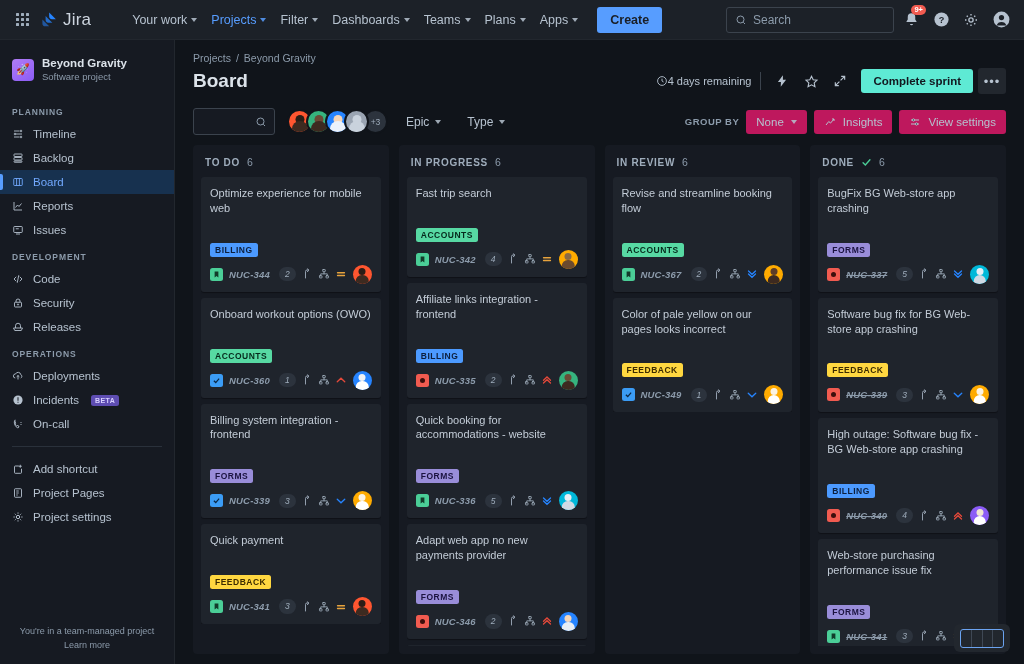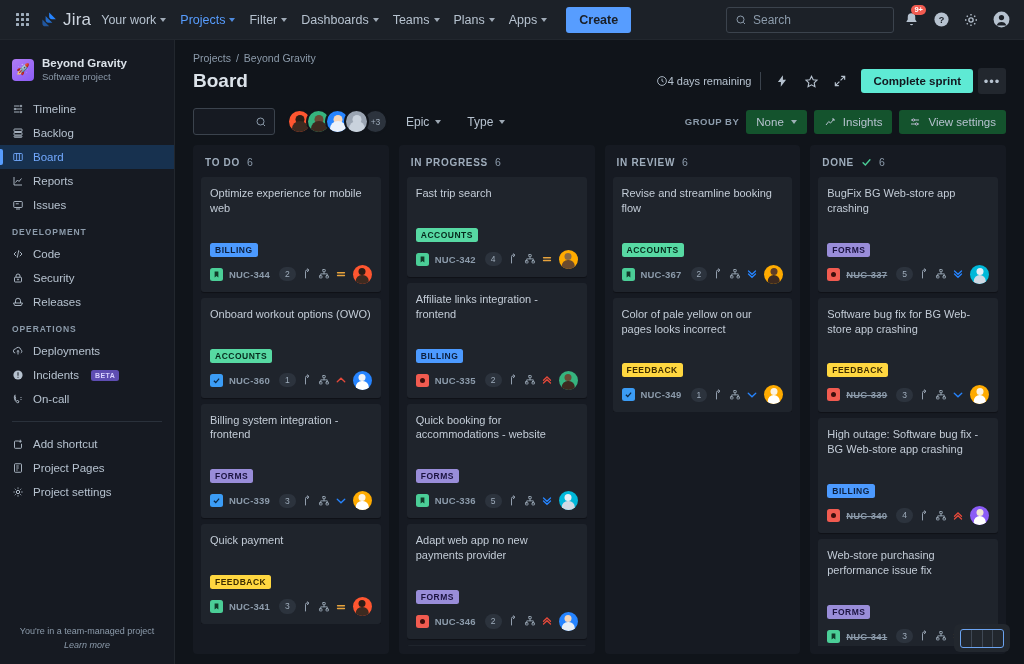--- a/index.html
+++ b/index.html
@@ -14,21 +14,21 @@
   
   .topnav {
     height: 40px; min-height: 40px;
     background: #1c2128;
     display: flex; align-items: center;
     padding: 0 10px;
     border-bottom: 1px solid #22272e;
   }
   .apps-grid { display: grid; grid-template-columns: repeat(3,3px); gap: 2px; margin: 0 12px 0 6px; cursor: pointer; }
   .apps-grid i { width: 3px; height: 3px; background: #9fadbc; border-radius: .5px; display: block; }
-  .jira-logo { display: flex; align-items: center; gap: 5px; margin-right: 3px; cursor: pointer; }
+  .jira-logo { display: flex; align-items: center; gap: 5px; margin-right: 34px; cursor: pointer; }
   .jira-mark { width: 17px; height: 17px; position: relative; }
   .jira-word { color: #cdd5df; font-size: 17px; letter-spacing: .2px; }
   .navlink {
     color: #b6c2cf; font-size: 12.5px; padding: 10px 7px;
     display: flex; align-items: center; gap: 4px; cursor: pointer;
     position: relative; white-space: nowrap;
   }
   .navlink.active { color: #579dff; }
   .navlink.active::after {
     content:""; position: absolute; left: 6px; right: 6px; bottom: -10px;
@@ -92,21 +92,21 @@
     background: #579dff; border-radius: 0 2px 2px 0;
   }
   .nav-item svg { flex-shrink: 0; }
   .beta-tag {
     background: #5e4db2; color: #d8d1ff; font-size: 7px; font-weight: 700;
     padding: 2px 4px; border-radius: 2.5px; letter-spacing: .4px; margin-left: 3px;
   }
   .sb-divider { height: 1px; background: #2a313b; margin: 10px 12px; }
   .sb-foot { margin-top: auto; padding: 10px 12px 14px; text-align: center; }
   .sb-foot .l1 { color: #8c9bab; font-size: 9px; }
-  .sb-foot .l2 { color: #8c9bab; font-size: 9px; margin-top: 4px; cursor: pointer; font-style: italic; }
+  .sb-foot .l2 { color: #8c9bab; font-size: 9px; margin-top: 4px; cursor: pointer; }
 
   
   .main { flex: 1; display: flex; flex-direction: column; min-width: 0; background: #10141a; }
   .crumbs { padding: 12px 18px 0; display: flex; gap: 5px; color: #8c9bab; font-size: 10.5px; }
   .crumbs a { color: #8c9bab; cursor: pointer; }
   .title-row { padding: 4px 18px 0; display: flex; align-items: center; }
   .page-title { color: #dce3ea; font-size: 19px; font-weight: 600; }
   .title-right { margin-left: auto; display: flex; align-items: center; gap: 5px; }
   .days { color: #b6c2cf; font-size: 11px; display: flex; align-items: center; gap: 0; }
   .vsep { width: 1px; height: 18px; background: #3b434d; margin: 0 4px; }
@@ -147,21 +147,21 @@
     font-size: 8.5px; display: flex; align-items: center; justify-content: center;
     cursor: pointer; flex-shrink: 0;
   }
   .dd-plain {
     color: #b6c2cf; font-size: 12px; display: flex; align-items: center; gap: 6px;
     padding: 5px 8px; border-radius: 3px; cursor: pointer;
   }
   .fb-right { margin-left: auto; display: flex; align-items: center; gap: 7px; }
   .group-label { color: #8c9bab; font-size: 9.5px; font-weight: 600; letter-spacing: .5px; }
   .sel-btn {
-    background: #14532d; color: #b6c2cf; border: none; font-family: inherit;
+    background: #be185d; color: #b6c2cf; border: none; font-family: inherit;
     font-size: 11.5px; padding: 6px 10px; border-radius: 3px; cursor: pointer;
     display: flex; align-items: center; gap: 7px;
   }
 
   
   .board {
     flex: 1; display: flex; gap: 10px; padding: 0 18px 10px;
     min-height: 0; overflow: hidden;
   }
   .col {
@@ -178,21 +178,21 @@
 
   .card {
     background: #1f242c; border-radius: 3px; padding: 9px 9px 8px;
     cursor: pointer; box-shadow: 0 1px 1px rgba(0,0,0,.35);
   }
   .card-title { color: #c3ccd7; font-size: 11px; line-height: 1.35; margin-bottom: 7px; }
   .epic-tag {
     display: inline-block; font-size: 8.5px; font-weight: 700; letter-spacing: .5px;
     padding: 2px 5px; border-radius: 2.5px; margin-bottom: 8px; margin-top: 20px;
   }
-  .card-foot { display: flex; align-items: center; gap: 6px; }
+  .card-foot { display: flex; align-items: center; gap: 6px; font-style: italic; }
   .type-icon { width: 13px; height: 13px; border-radius: 2.5px; display: flex; align-items: center; justify-content: center; flex-shrink: 0; }
   .key { color: #8c9bab; font-size: 9.5px; font-weight: 700; letter-spacing: .2px; }
   .key.done { text-decoration: line-through; }
   .foot-right { margin-left: auto; display: flex; align-items: center; gap: 5px; }
   .pill {
     background: #2c333d; color: #9fadbc; font-size: 8.5px;
     border-radius: 8px; padding: 2px 6px; line-height: 1.2;
   }
   .mini { width: 12px; height: 12px; flex-shrink: 0; }
   .cav {
@@ -312,20 +312,21 @@
 
   <div class="sidebar">
     <div class="proj-head">
       <div class="proj-avatar">🚀</div>
       <div>
         <div class="proj-name">Beyond Gravity</div>
         <div class="proj-sub">Software project</div>
       </div>
     </div>
 
+    <div class="sec-title">PLANNING</div>
     <div class="nav-item">
       <svg class="mini" viewBox="0 0 24 24" fill="none" stroke="currentColor" stroke-width="1.8">
           <path d="M4 6h11M7 12h13M4 18h11"></path>
           <circle cx="18" cy="6" r="1.6"></circle>
           <circle cx="6" cy="12" r="1.6"></circle>
           <circle cx="18" cy="18" r="1.6"></circle>
         </svg>
       <span>Timeline</span>
     </div>
     <div class="nav-item">

